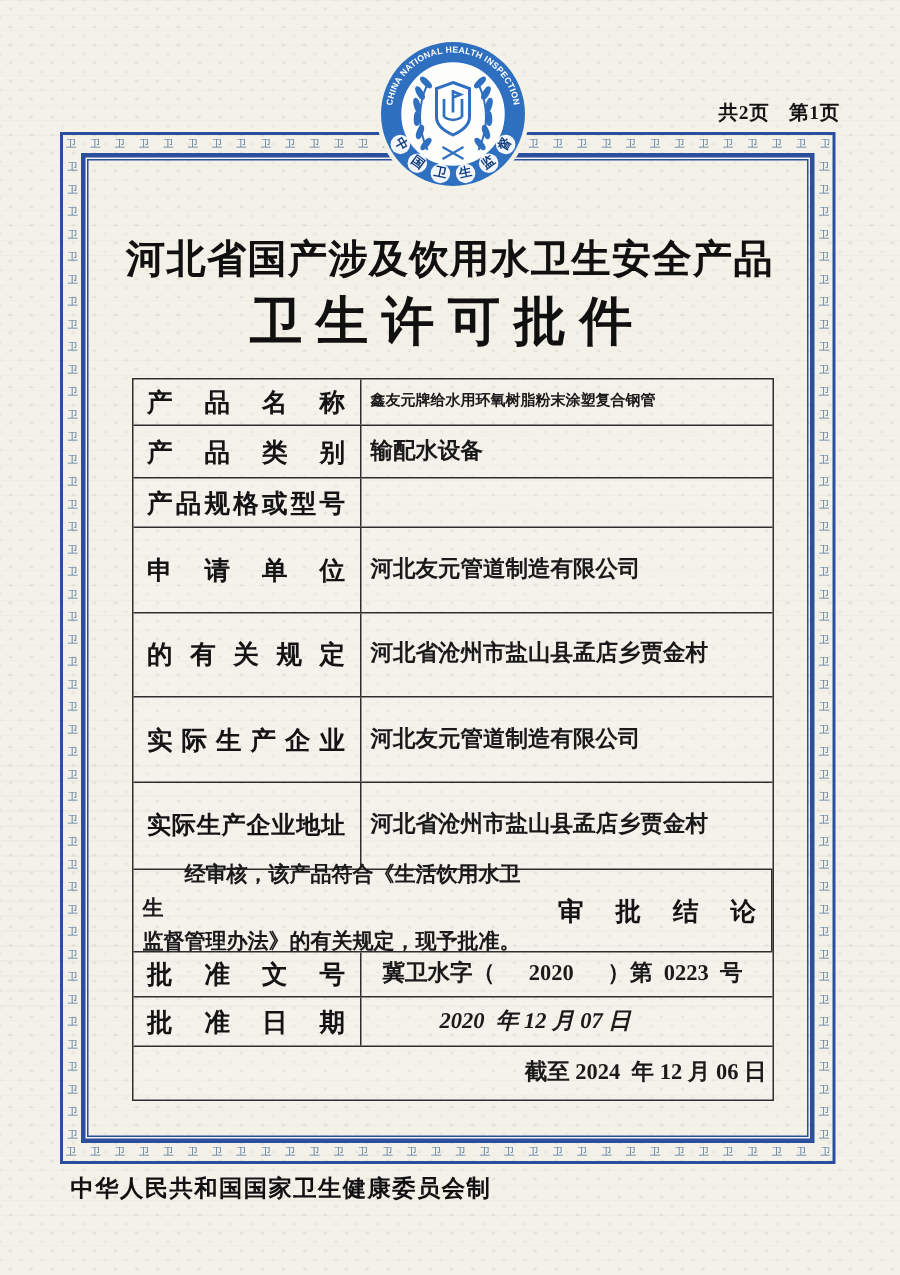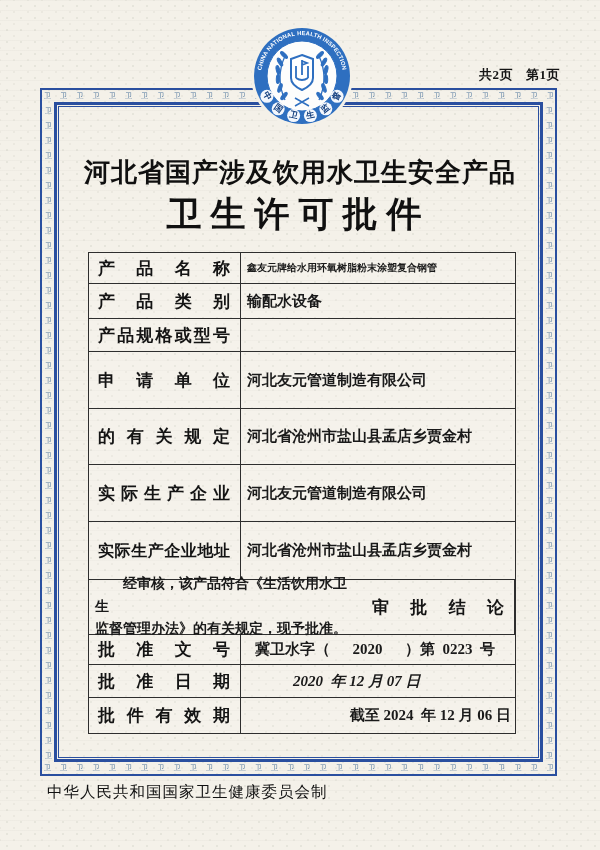--- a/index.html
+++ b/index.html
@@ -101,21 +101,21 @@
   .r5{height:56px;}
   .r6{height:57px;}
   .r7{height:58px;}  .r7 .ltext{font-size:16px;}
   .r8{height:55px;}  .r8 .vtext{font-size:14px;line-height:1.6;}
   .r9{height:30px;}  .r9 .cell.value{padding-left:14px;}
   .r10{height:33px;} .r10 .cell.value{padding-left:52px;font-style:italic;}
   .r11{height:35px;} .r11 .cell.value{padding-left:8px;justify-content:flex-end;}
   
   .footer{
     position:absolute;left:47px;top:782px;
-    font-size:15.5px;font-weight:400;letter-spacing:1px;color:#111;
+    font-size:15.5px;font-weight:700;letter-spacing:1px;color:#111;
   }
 </style>
 </head>
 <body>
 
 <div class="page">
 
   <div class="page-info">
     <span class="pi-total">共2页</span><span class="pi-current">第1页</span>
   </div>
@@ -234,22 +234,19 @@
         </div>
       <div class="cell value"><span class="vtext">冀卫水字（      2020      ）第  0223  号</span></div>
     </div>
     <div class="crow r10">
       <div class="cell label">
           <span class="ltext">批准日期</span>
         </div>
       <div class="cell value"><span class="vtext">2020  年 12 月 07 日</span></div>
     </div>
     <div class="crow r11">
-      <div class="cell label">
-          <span class="ltext">批件有效期</span>
-        </div>
       <div class="cell value"><span class="vtext">截至 2024  年 12 月 06 日</span></div>
     </div>
   </div>
 
   <div class="footer">中华人民共和国国家卫生健康委员会制</div>
 
 </div>
 
 </body></html>

